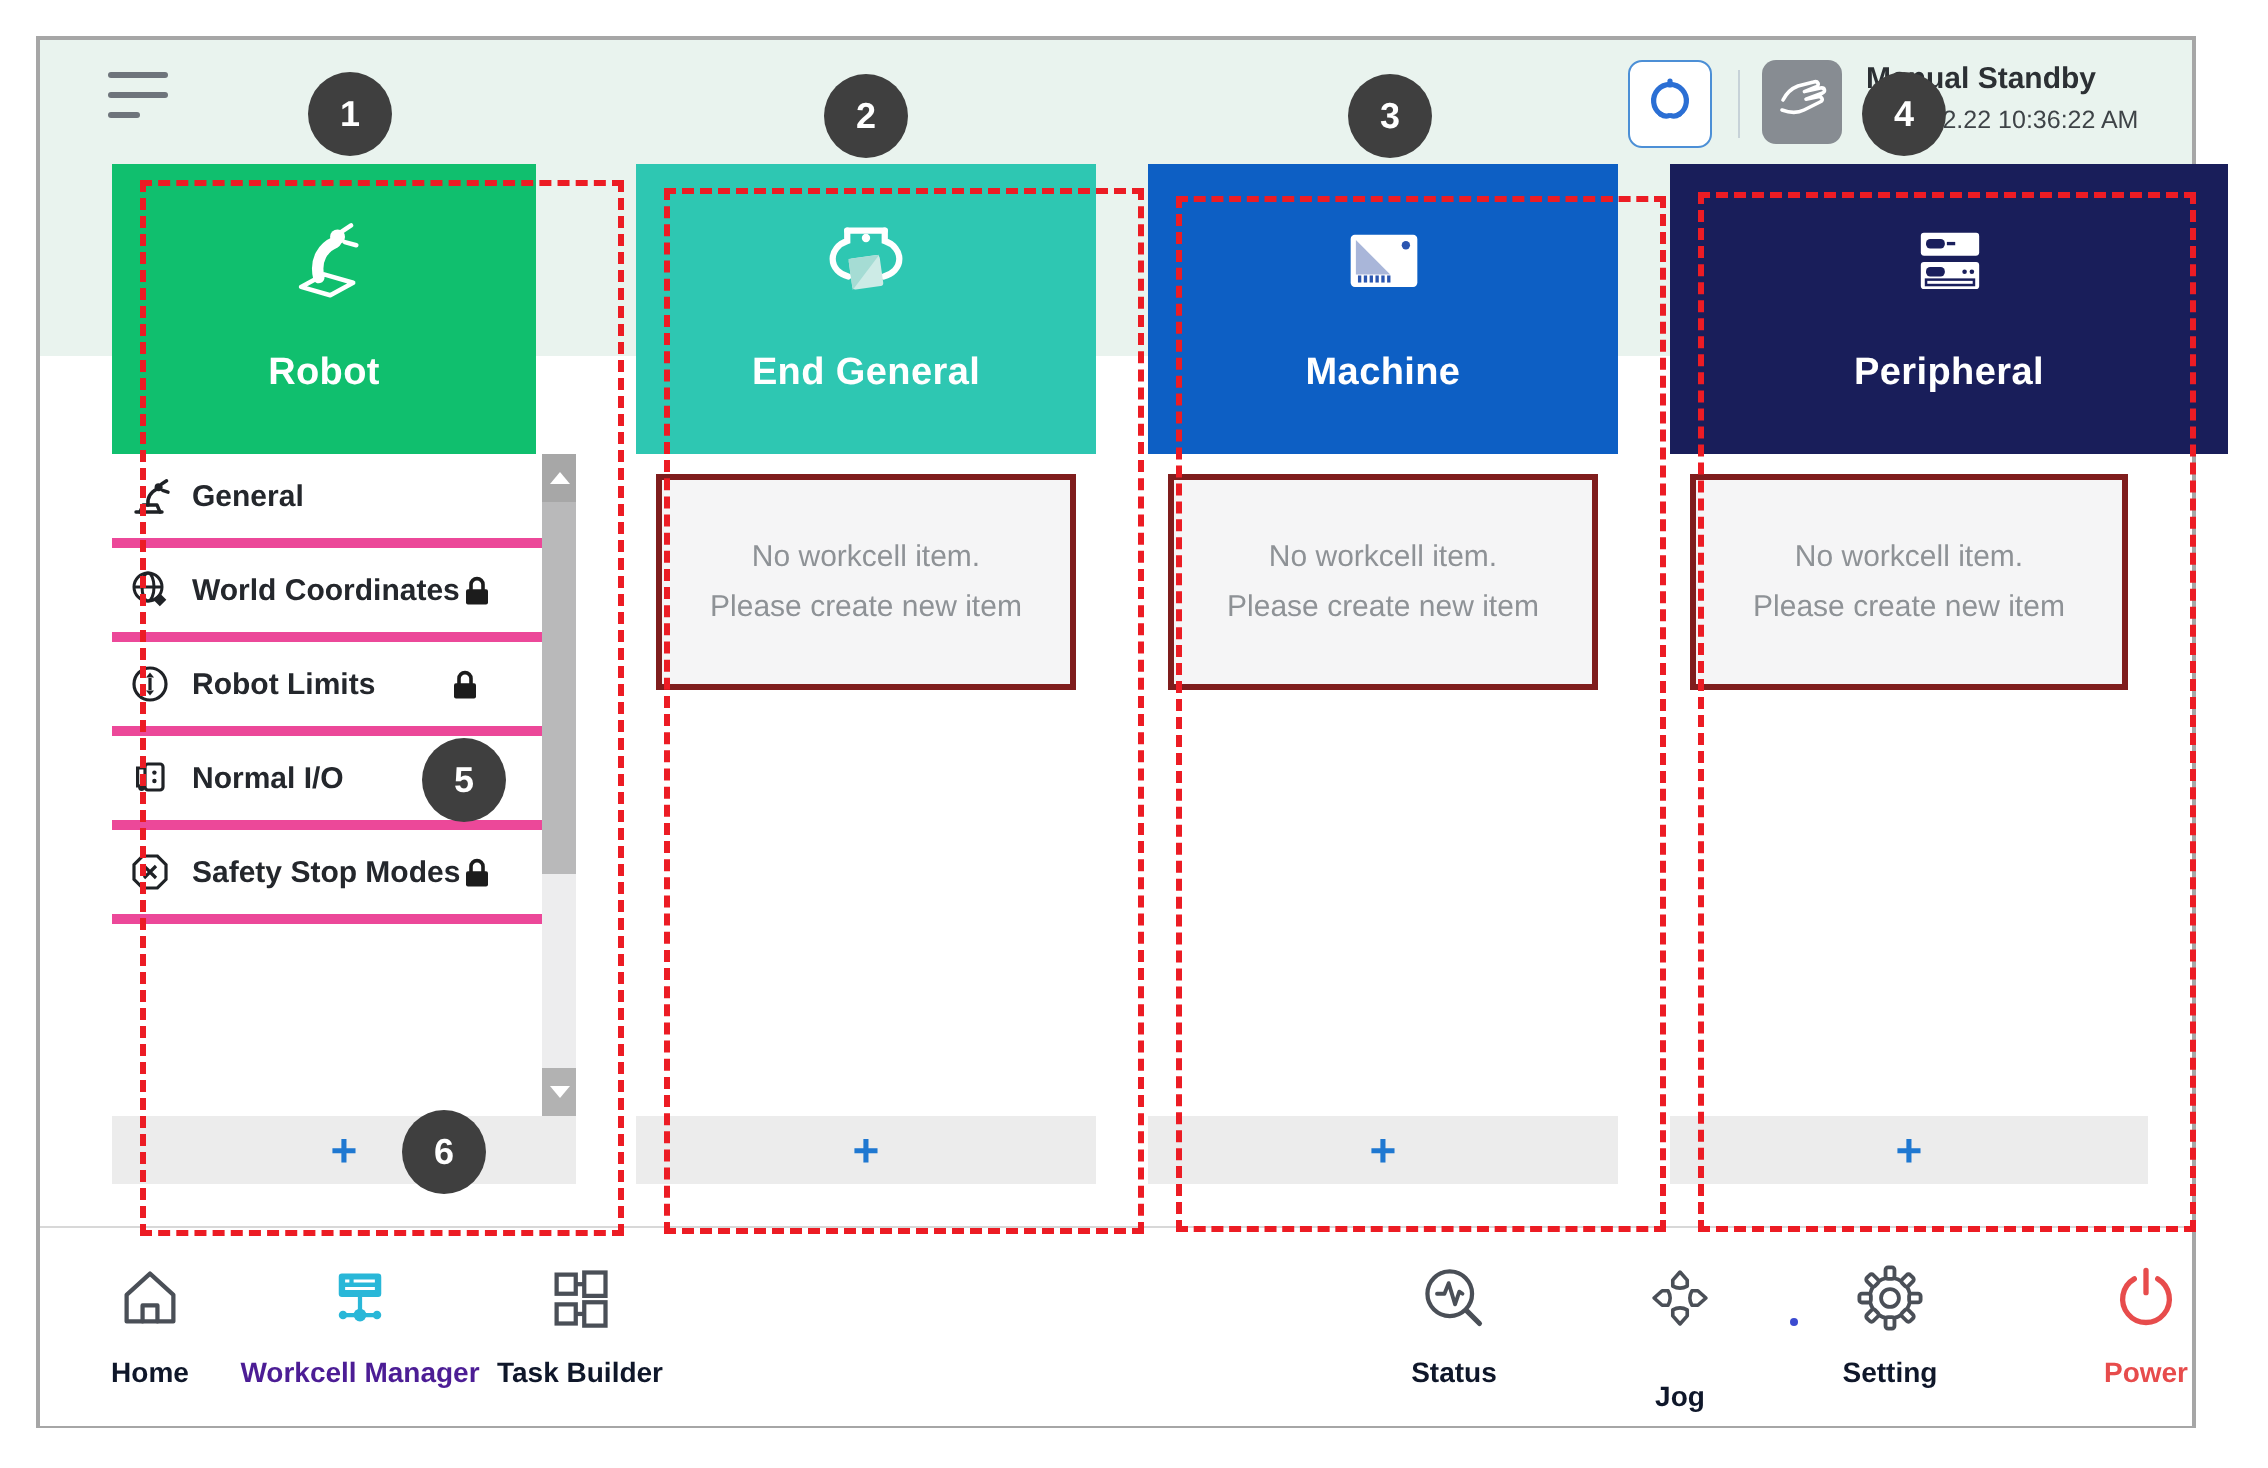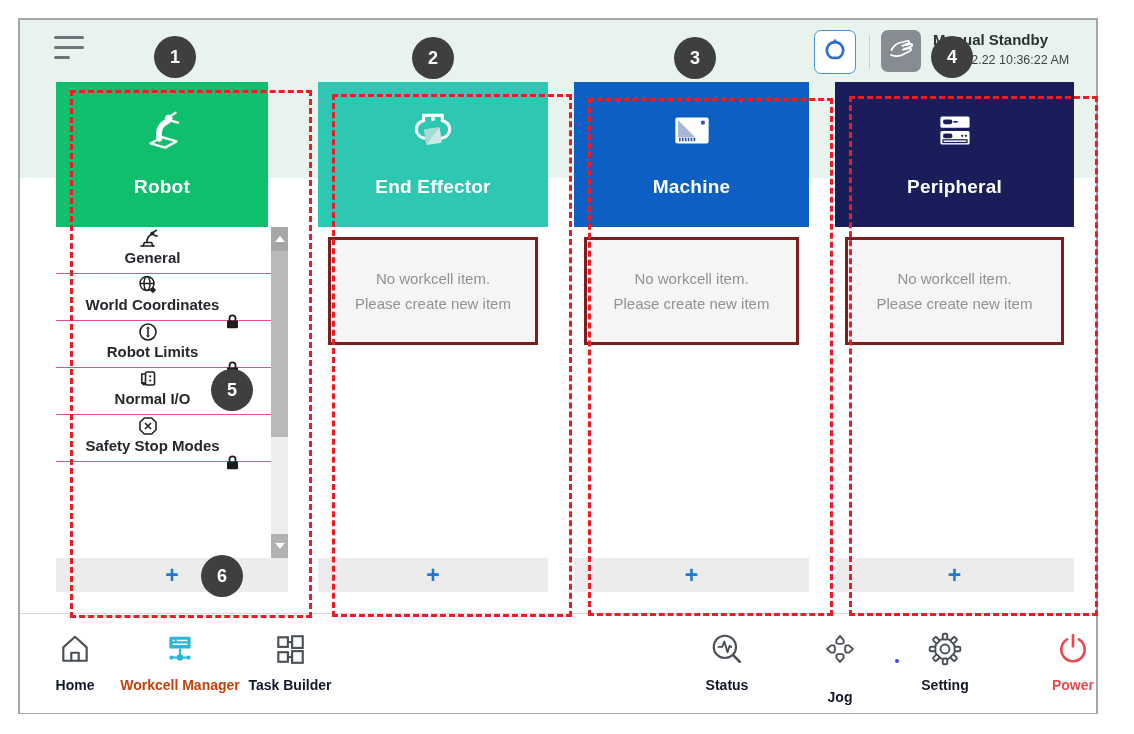--- a/index.html
+++ b/index.html
@@ -27,37 +27,37 @@
   .statusbox .t2{font-size:12.5px;color:#3e4347;margin-top:3px;}
 
   
   .colheader{position:absolute;top:62px;height:145px;display:flex;flex-direction:column;
              align-items:center;cursor:pointer;}
   .colheader .hicon{margin-top:24px;height:52px;display:flex;align-items:center;justify-content:center;}
   .colheader .hlabel{margin-top:18px;color:#fff;font-size:19px;font-weight:bold;letter-spacing:.2px;}
   .c1{left:36px;width:212px;background:#10bf6e;}
   .c2{left:298px;width:230px;background:#2ec7b2;}
   .c3{left:554px;width:235px;background:#0d5fc4;}
-  .c4{left:815px;width:239px;background:#191e5a;}
+  .c4{left:815px;width:279px;background:#191e5a;}
 
   .plusbar{position:absolute;top:538px;height:34px;background:#ececec;display:flex;
            align-items:center;justify-content:center;cursor:pointer;}
   .plusbar span{color:#1f78d1;font-size:23px;font-weight:bold;line-height:1;}
   .pb1{left:36px;width:232px;} .pb2{left:298px;width:230px;}
   .pb3{left:554px;width:235px;} .pb4{left:815px;width:239px;}
 
   .emptybox{position:absolute;top:217px;height:108px;background:#f5f5f6;border:3px solid #7f1d1d;
             box-sizing:border-box;display:flex;flex-direction:column;align-items:center;justify-content:center;}
   .emptybox div{color:#8e9296;font-size:15px;line-height:25px;}
   .eb2{left:308px;width:210px;} .eb3{left:564px;width:215px;} .eb4{left:825px;width:219px;}
 
   
   .robolist{position:absolute;left:36px;top:207px;width:232px;height:331px;background:#fff;overflow:hidden;}
-  .row{display:flex;align-items:center;height:47px;border-bottom:1px solid #ec4899;
-       padding:0 30px 0 8px;box-sizing:border-box;width:215px;cursor:pointer;flex-direction:column;}
+  .row{display:flex;align-items:center;height:47px;border-bottom:5px solid #ec4899;
+       padding:0 30px 0 8px;box-sizing:border-box;width:215px;cursor:pointer;}
   .row .ricon{width:22px;height:22px;margin-right:10px;flex:none;display:flex;align-items:center;}
   .row .rlabel{font-size:15px;font-weight:bold;color:#24272c;white-space:nowrap;}
   .row .lock{margin-left:auto;flex:none;display:flex;align-items:center;}
 
   .scrollbar{position:absolute;right:0;top:0;width:17px;height:331px;background:#ededee;}
   .sb-btn{position:absolute;left:0;width:17px;height:24px;display:flex;align-items:center;justify-content:center;}
   .sb-up{top:0;background:#a7a7a7;}
   .sb-down{bottom:0;background:#b2b2b2;}
   .tri-up{width:0;height:0;border-left:5px solid transparent;border-right:5px solid transparent;border-bottom:6px solid #fff;}
   .tri-down{width:0;height:0;border-left:5px solid transparent;border-right:5px solid transparent;border-top:6px solid #fff;}
@@ -73,21 +73,21 @@
   
   .badge{position:absolute;width:42px;height:42px;border-radius:50%;background:#3f3f3f;color:#fff;
          display:flex;align-items:center;justify-content:center;font-size:18px;font-weight:bold;z-index:10;}
   .b1{left:154px;top:36px;} .b2{left:412px;top:37px;} .b3{left:674px;top:37px;}
   .b4{left:931px;top:36px;} .b5{left:211px;top:369px;} .b6{left:201px;top:555px;}
 
   
   .nav{position:absolute;left:0;top:593px;width:1076px;height:99px;background:#fff;border-top:1px solid #d8d8d8;}
   .navitem{position:absolute;top:18px;width:130px;display:flex;flex-direction:column;align-items:center;cursor:pointer;}
   .navitem .nlabel{margin-top:7px;font-size:14px;font-weight:bold;color:#0f172a;white-space:nowrap;}
-  .navitem.active .nlabel{color:#c2410c;}
+  .navitem.active .nlabel{color:#4c1d95;}
   .navitem.power .nlabel{color:#e74c4c;}
   .ni-home{left:-10px;} .ni-wm{left:95px;} .ni-tb{left:205px;} .ni-tw{left:312px;}
   .ni-status{left:642px;} .ni-jog{left:755px;gap:12px;} .ni-setting{left:860px;} .ni-power{left:988px;}
   .navdot{position:absolute;left:875px;top:45px;width:4px;height:4px;border-radius:50%;background:#3b4bd0;}
 </style>
 </head>
 <body>
 
 <div class="page">
   <div class="frame">
@@ -146,21 +146,21 @@
             <path d="M15 8 v5 c-4.5 1.5 -7 5 -7 8.5 c0 4.5 3.5 7.5 7.5 8.5"></path>
             <path d="M33 8 v5 c4.5 1.5 7 5 7 8.5 c0 4.5 -3.5 7.5 -7.5 8.5"></path>
           </g>
           <circle cx="24" cy="11.5" r="2" fill="#fff"></circle>
           <g transform="rotate(-8 24 28)">
             <rect x="16.5" y="20.5" width="15" height="15" rx="1.5" fill="#cdebe6"></rect>
             <polygon points="16.5,20.5 31.5,20.5 16.5,35.5" fill="#a5dcd4"></polygon>
           </g>
         </svg>
       </div>
-      <div class="hlabel">End Effector</div>
+      <div class="hlabel">End General</div>
     </div>
 
     <div class="colheader c3">
       <div class="hicon">
         <svg width="50" height="50" viewBox="0 0 48 48">
           <rect x="8" y="10" width="32" height="25" rx="2" fill="#fff"></rect>
           <polygon points="10.5,12.5 27,29 10.5,29" fill="#a9b6d9"></polygon>
           <g fill="#2b56b0">
             <rect x="11.5" y="29.5" width="1.6" height="3.4"></rect>
             <rect x="14.3" y="29.5" width="1.6" height="3.4"></rect>

